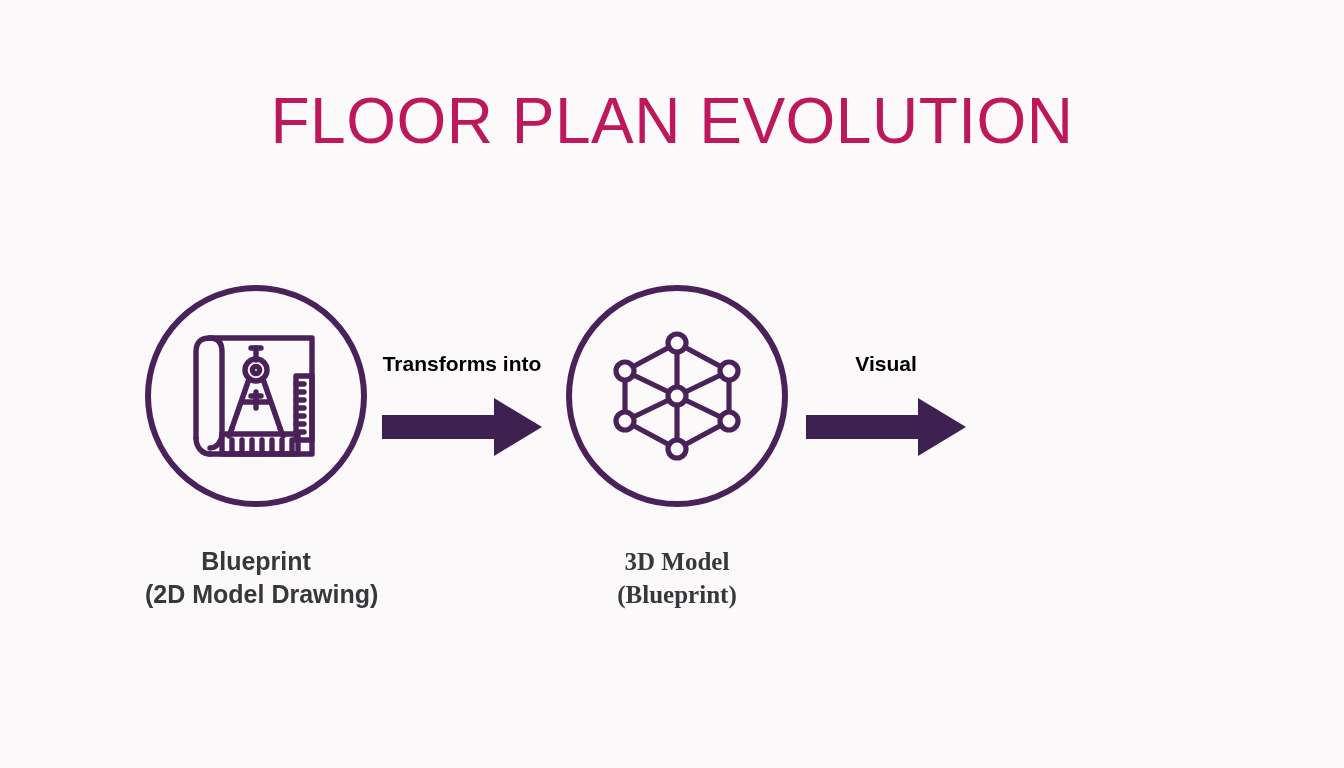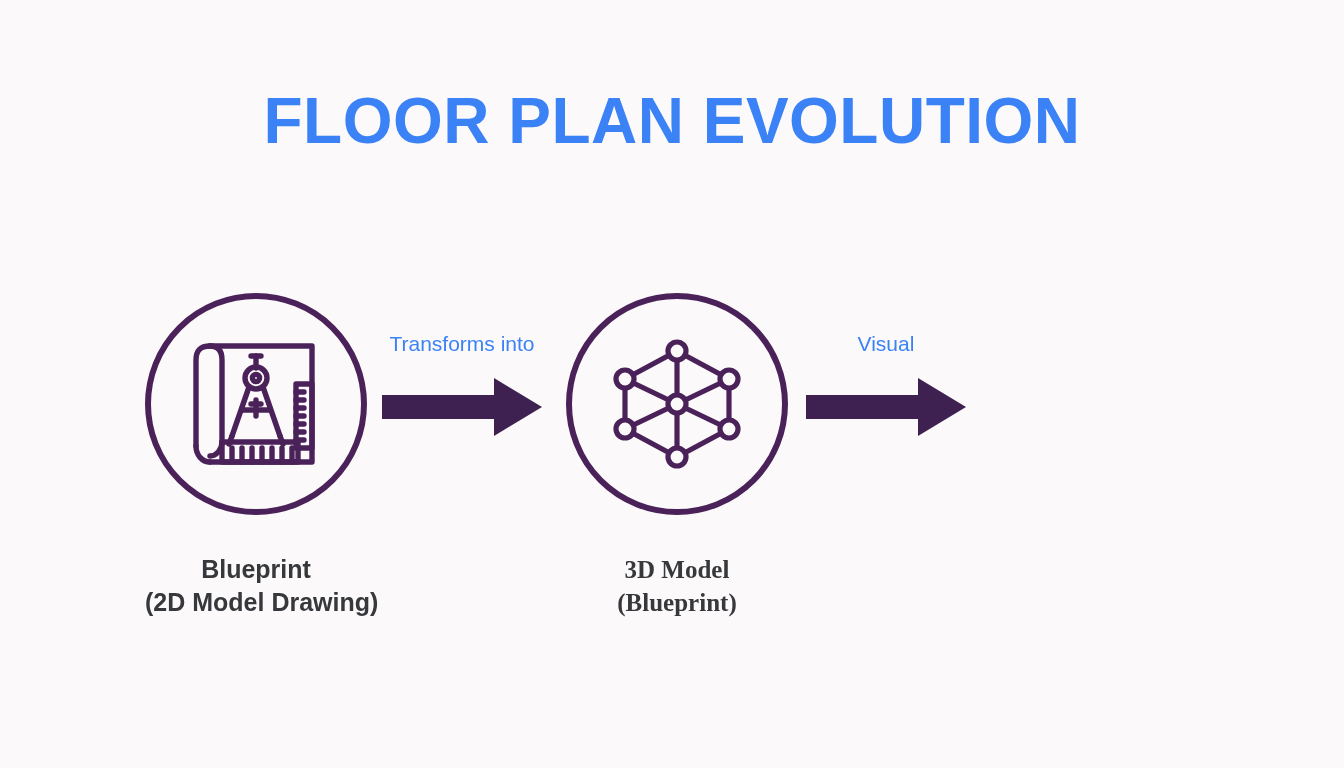--- a/index.html
+++ b/index.html
@@ -15,36 +15,36 @@
     width:1344px; height:768px;
     background:#FBF9FA;
   }
 
   
   #title {
     position:absolute;
     top:88px; left:0; width:1344px;
     text-align:center;
     font-size:64px;
-    font-weight:bold;
+    font-weight:normal;
     letter-spacing:0.5px;
-    color:#3b82f6;
+    color:#be185d;
     line-height:1.05;
     white-space:nowrap;
   }
 
   
   #flow {
     position:absolute;
     top:285px; left:0; width:1344px; height:340px;
   }
 
   .node {
     position:absolute;
-    top:8px;
+    top:0;
     width:222px;
   }
   .node.n0 { left:145px; }
   .node.n1 { left:566px;font-family:Liberation Serif, serif; }
   .node.n2 { left:994px; }
 
   .circle {
     width:222px; height:222px;
     border:6px solid #4A2259;
     border-radius:50%;
@@ -70,23 +70,23 @@
     position:absolute;
     top:0;
     width:200px;
     text-align:center;
   }
   .arrow-group.a0 { left:362px; }
   .arrow-group.a1 { left:786px; }
 
   .arrow-label {
     font-size:21px;
-    font-weight:normal;
-    color:#3b82f6;
-    margin-top:48px;
+    font-weight:bold;
+    color:#000000;
+    margin-top:68px;
     line-height:1;
     white-space:nowrap;
   }
   .arrow-shape {
     margin-top:24px;
     display:flex;
     justify-content:center;
   }
 </style>
 </head>

